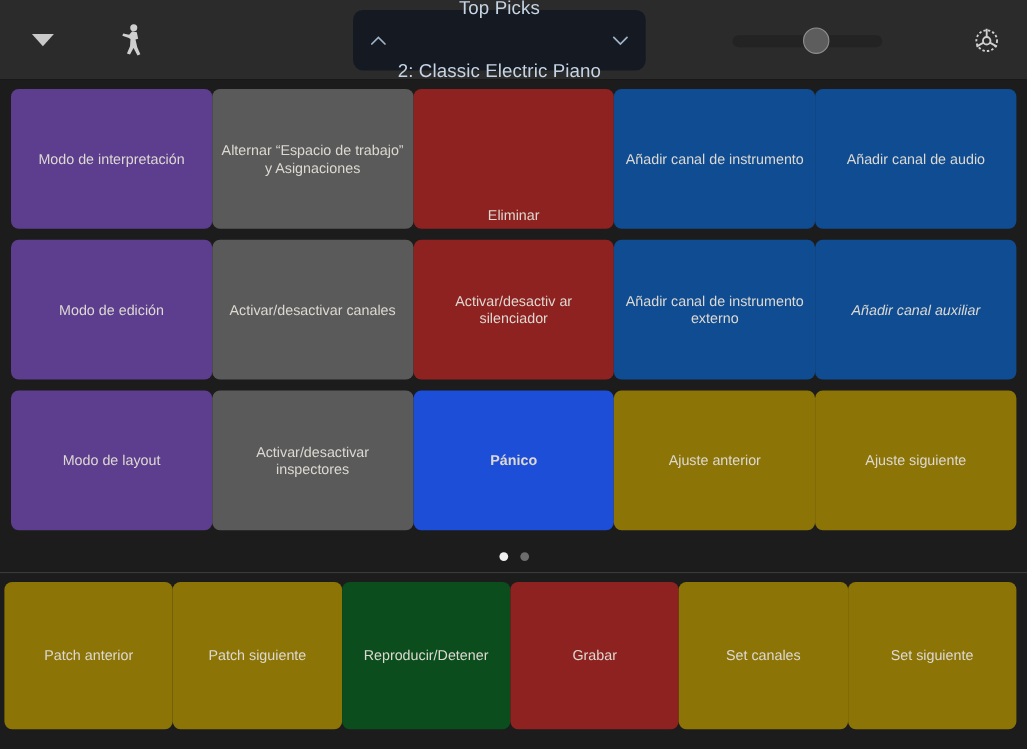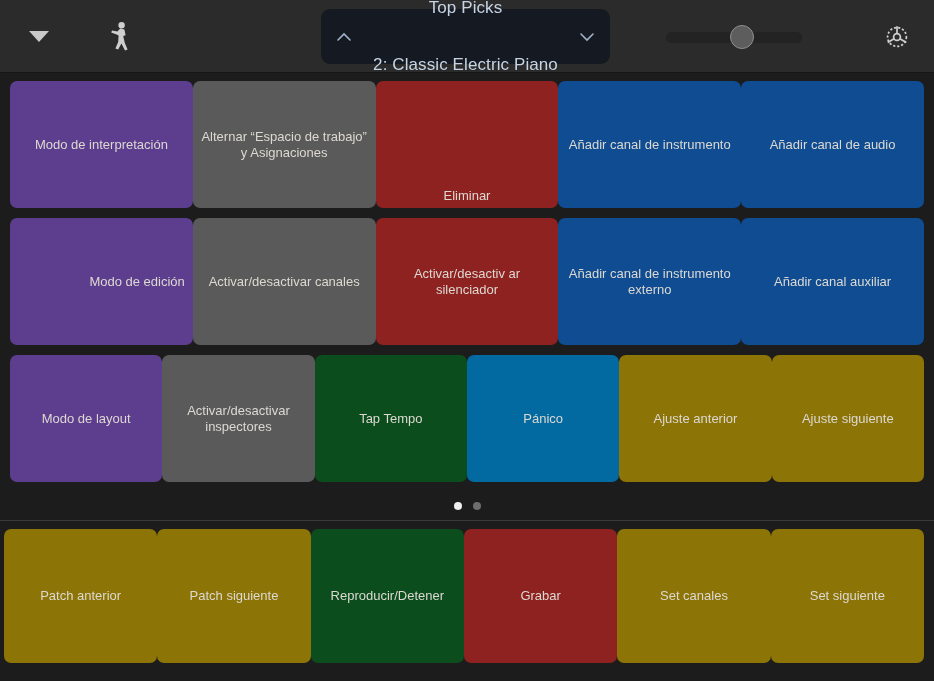--- a/index.html
+++ b/index.html
@@ -44,21 +44,21 @@
     border-left: 10px solid transparent;
     border-right: 10px solid transparent;
     border-top: 11px solid #c9c9c9;
   }
 
   
   .patch-selector {
     position: absolute;
     left: 321px;
     top: 9px;
-    width: 289px;
+    width: 266px;
     height: 55px;
     background: #151a22;
     border-radius: 9px;
     display: flex;
     align-items: center;
     justify-content: space-between;
     box-sizing: border-box;
     padding: 0 12px;
     cursor: pointer;
   }
@@ -258,48 +258,45 @@
     </div>
     <div class="pad" style="background: rgb(15, 76, 145);">
       <span>Añadir canal de instrumento</span>
     </div>
     <div class="pad" style="background: rgb(15, 76, 145);">
       <span>Añadir canal de audio</span>
     </div>
   </div>
 
   <div class="grid-row">
-    <div class="pad" style="background: rgb(93, 61, 142); justify-content: flex-end;">
+    <div class="pad" style="background: rgb(93, 61, 142);">
       <span>Modo de edición</span>
     </div>
     <div class="pad" style="background: rgb(90, 90, 90);">
       <span>Activar/desactivar canales</span>
     </div>
     <div class="pad" style="background: rgb(142, 34, 32);">
       <span>Activar/desactiv ar silenciador</span>
     </div>
     <div class="pad" style="background: rgb(15, 76, 145);">
       <span>Añadir canal de instrumento externo</span>
     </div>
-    <div class="pad" style="background: rgb(15, 76, 145);">
+    <div class="pad" style="background: rgb(15, 76, 145); font-style: italic;">
       <span>Añadir canal auxiliar</span>
     </div>
   </div>
 
   <div class="grid-row">
     <div class="pad" style="background: rgb(93, 61, 142);">
       <span>Modo de layout</span>
     </div>
     <div class="pad" style="background: rgb(90, 90, 90);">
       <span>Activar/desactivar inspectores</span>
     </div>
-    <div class="pad" style="background: rgb(11, 77, 28);">
-      <span>Tap Tempo</span>
-    </div>
-    <div class="pad" style="background: #0369a1;">
+    <div class="pad" style="background: #1d4ed8; font-weight: bold;">
       <span>Pánico</span>
     </div>
     <div class="pad" style="background: rgb(140, 116, 6);">
       <span>Ajuste anterior</span>
     </div>
     <div class="pad" style="background: rgb(140, 116, 6);">
       <span>Ajuste siguiente</span>
     </div>
   </div>
 

